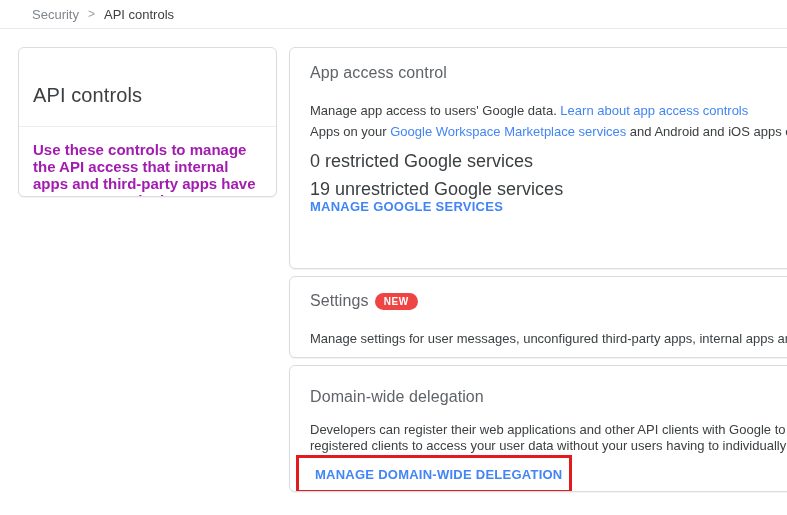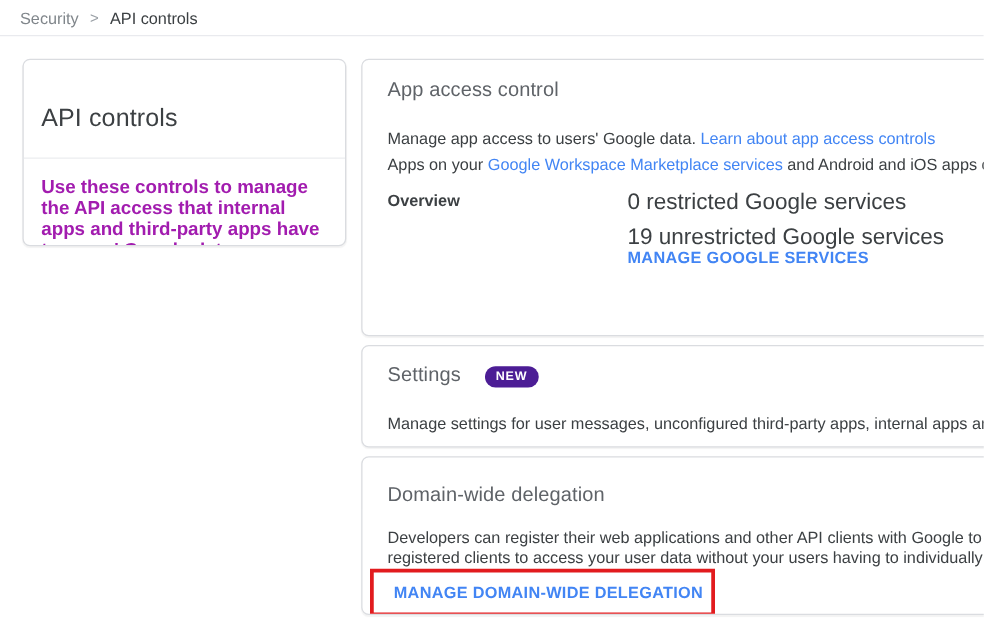--- a/index.html
+++ b/index.html
@@ -8,21 +8,21 @@
     background: #ffffff;
     overflow: hidden;
     font-family: "Liberation Sans", sans-serif;
     position: relative;
   }
   
   .breadcrumb-bar {
     position: absolute; top: 0; left: 0; width: 787px; height: 29px;
     border-bottom: 1px solid #e9eaee;
     display: flex; align-items: center;
-    padding-left: 16px;
+    padding-left: 32px;
     font-size: 13px;
   }
   .crumb-parent { color: #80868b; cursor: pointer; }
   .crumb-sep { color: #9aa0a6; margin: 0 9px; font-size: 12px; }
   .crumb-current { color: #3c4043; }
 
   
   .card {
     position: absolute;
     background: #ffffff;
@@ -82,25 +82,25 @@
     width: 192px; flex: 0 0 192px;
     font-size: 13px; font-weight: 700; color: #3c4043;
   }
   .overview-values .val { font-size: 18px; color: #3c4043; line-height: 16px; white-space: nowrap; }
   .overview-values .val + .val { margin-top: 12px; }
   .overview-values .action-link { }
 
   
   .new-badge {
     display: inline-block;
-    background: #4c1d95; color: #ffffff;
+    background: #ef4444; color: #ffffff;
     font-size: 10px; font-weight: 700; letter-spacing: .6px;
     padding: 3px 9px 3px 9px;
     border-radius: 10px;
-    margin-left: 19px;
+    margin-left: 6px;
   }
 
   
   .highlight-box {
     display: inline-block;
     border: 3px solid #e21b1e;
     margin-left: -14px;
     margin-top: 1px;
     padding: 7px 6px 7px 16px;
   }
@@ -124,21 +124,20 @@
 
 <div class="card right-card card-a">
   <h2>App access control</h2>
   <div class="body-line line1">
     <span>Manage app access to users' Google data. </span><a class="inline-link">Learn about app access controls</a>
   </div>
   <div class="body-line line2">
     <span>Apps on your </span><a class="inline-link">Google Workspace Marketplace services</a><span> and Android and iOS apps on your </span>
   </div>
   <div class="overview-row">
-    <div class="overview-label">Overview</div>
     <div class="overview-values">
       <div class="val">0 restricted Google services</div>
       <div class="val">19 unrestricted Google services</div>
       <a class="action-link">MANAGE GOOGLE SERVICES</a>
     </div>
   </div>
 </div>
 
 <div class="card right-card card-b">
   <h2>

